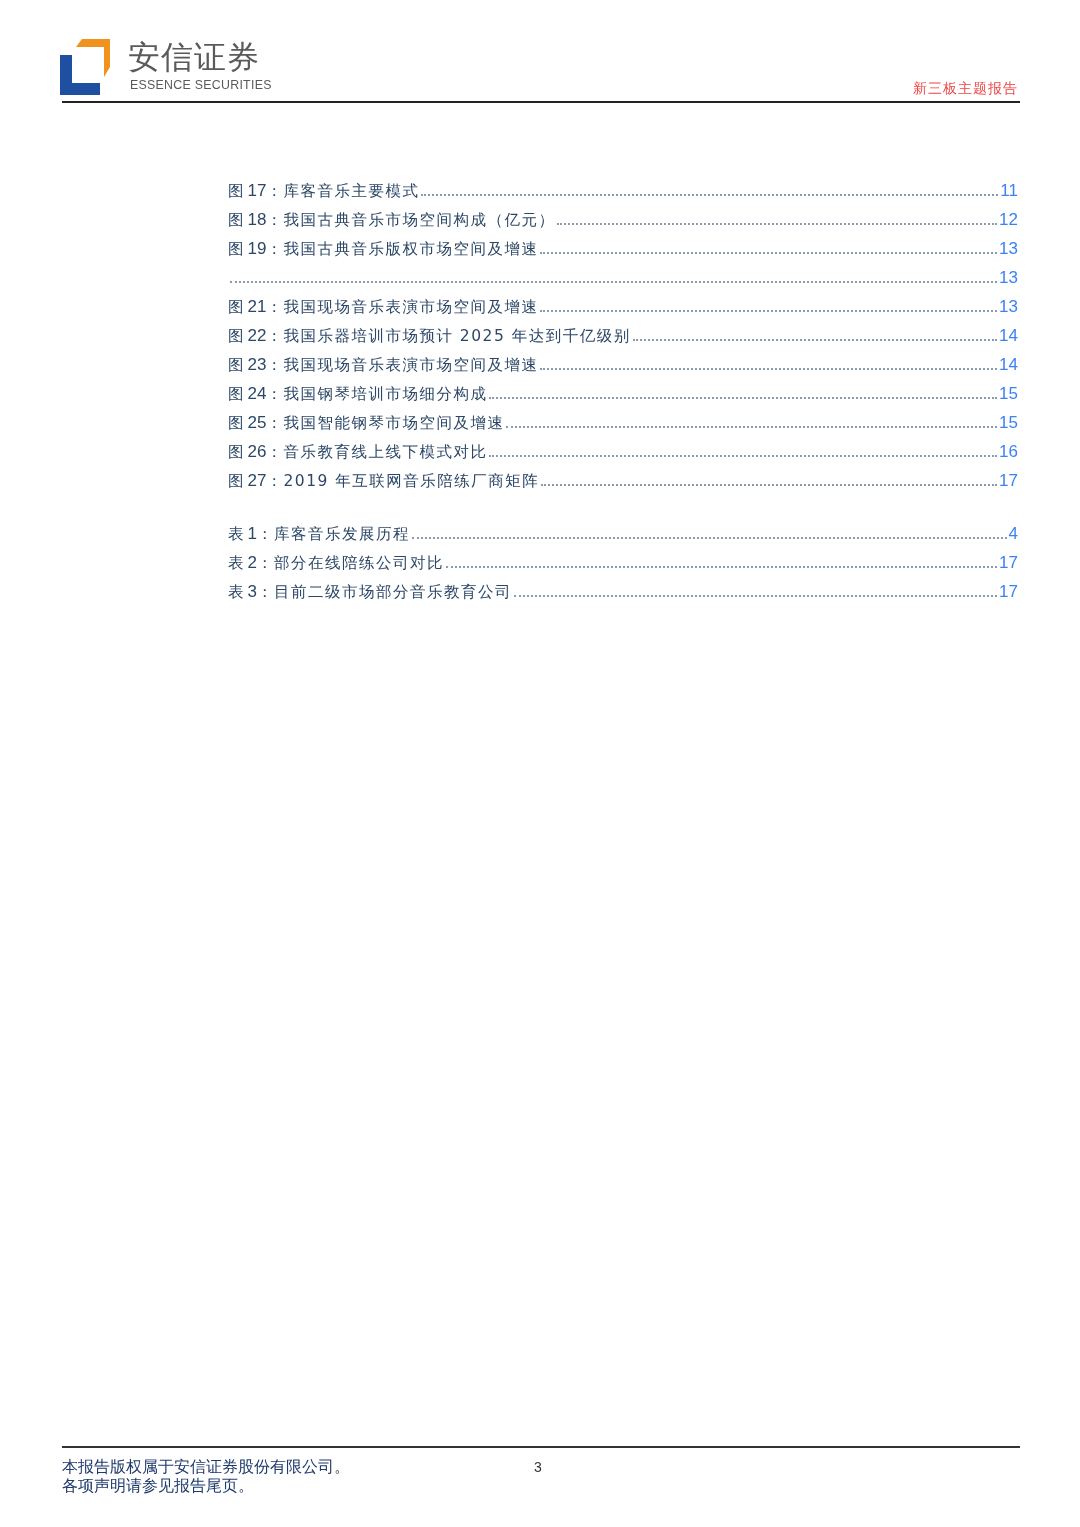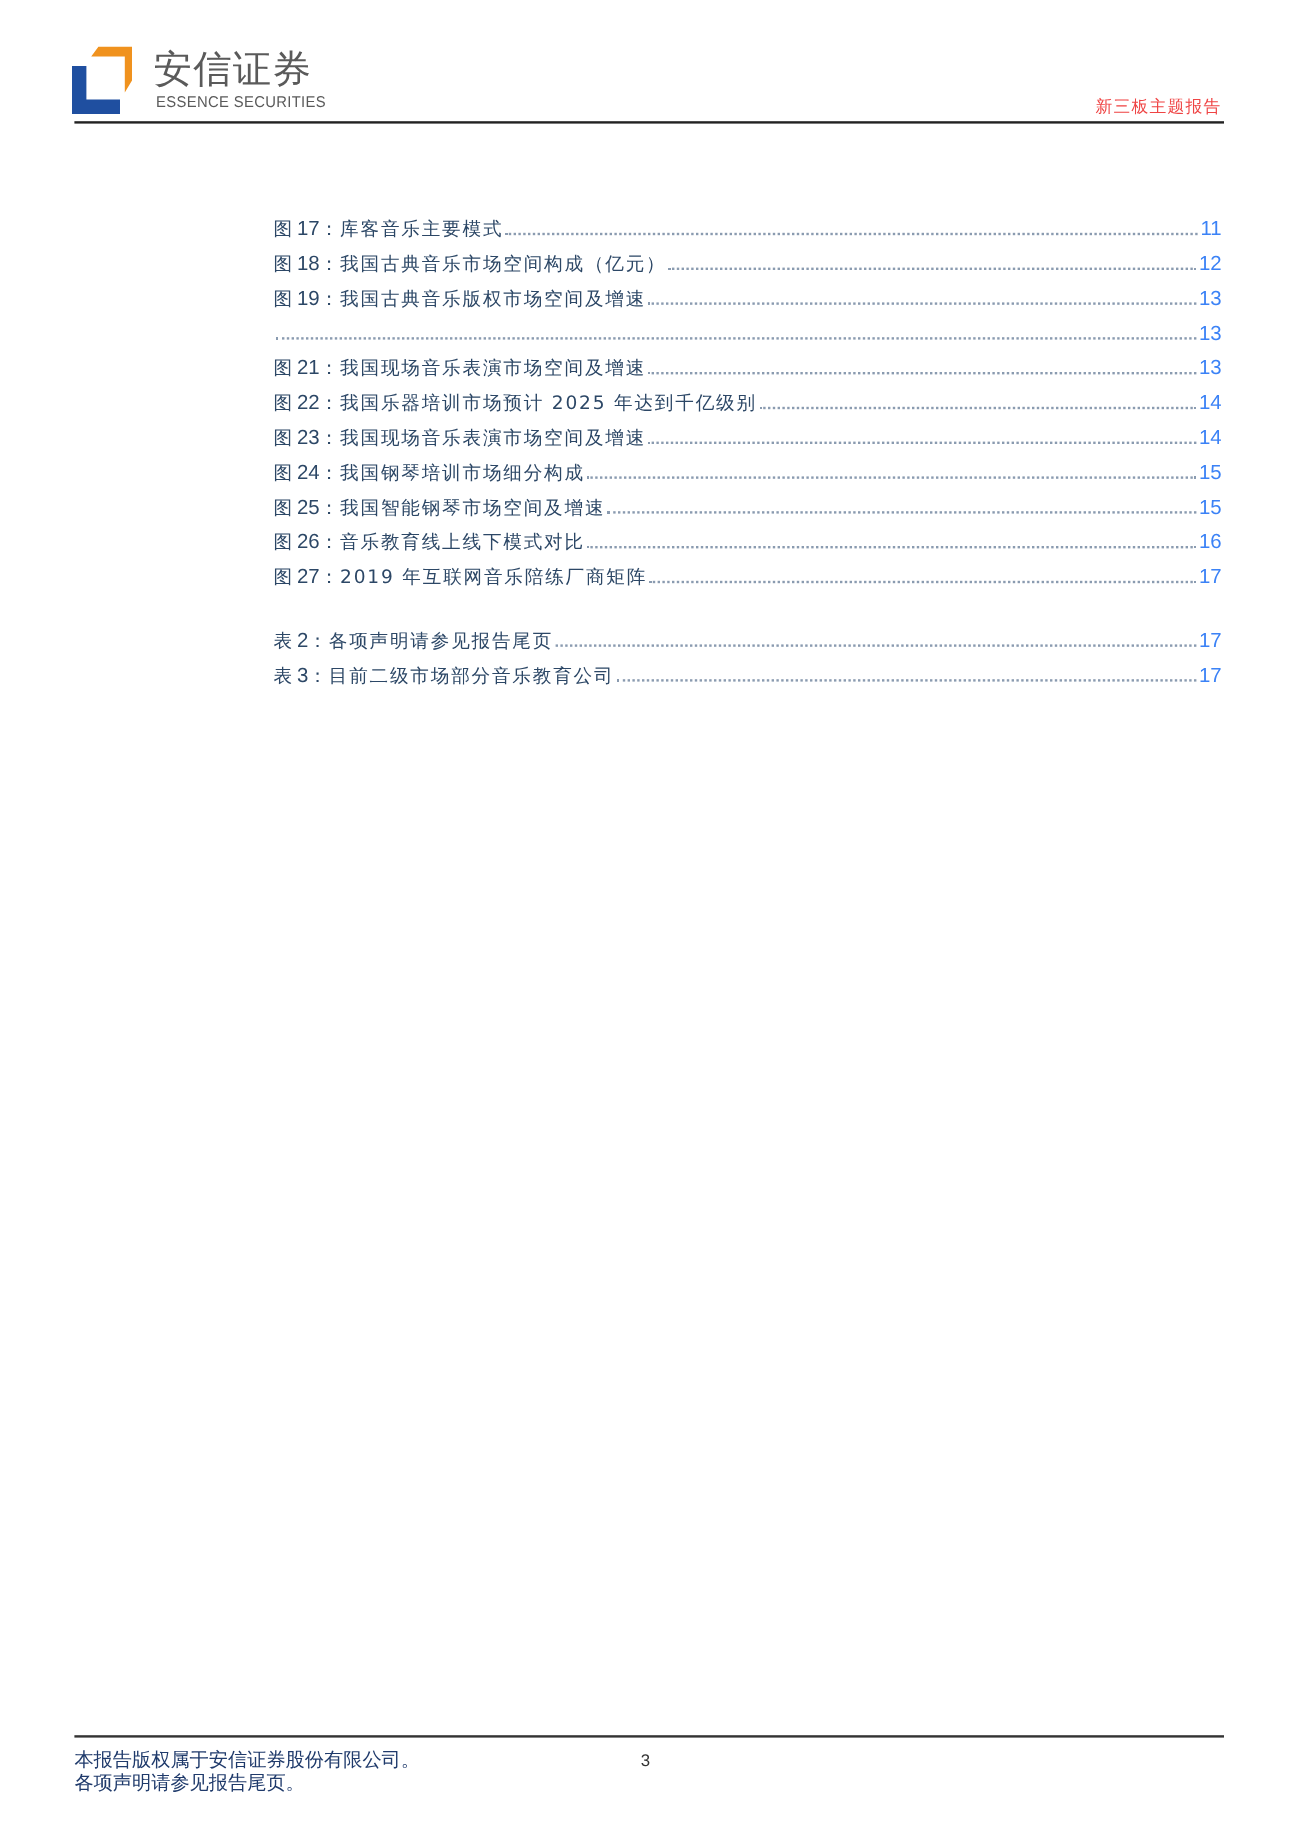--- a/index.html
+++ b/index.html
@@ -91,21 +91,26 @@
       </div>
       <div class="toc-row">
         <span class="label"><span class="prefix">图</span><span class="num">27</span><span>：</span><span>2019 年互联网音乐陪练厂商矩阵</span></span>
         <span class="leader"></span>
         <span class="page">17</span>
       </div>
     </div>
   <div class="gap"></div>
   <div id="table-list">
       <div class="toc-row">
-        <span class="label"><span class="prefix">表</span><span class="num">2</span><span>：</span><span>各项声明请参见报告尾页</span></span>
+        <span class="label"><span class="prefix">表</span><span class="num">1</span><span>：</span><span>库客音乐发展历程</span></span>
+        <span class="leader"></span>
+        <span class="page">4</span>
+      </div>
+      <div class="toc-row">
+        <span class="label"><span class="prefix">表</span><span class="num">2</span><span>：</span><span>部分在线陪练公司对比</span></span>
         <span class="leader"></span>
         <span class="page">17</span>
       </div>
       <div class="toc-row">
         <span class="label"><span class="prefix">表</span><span class="num">3</span><span>：</span><span>目前二级市场部分音乐教育公司</span></span>
         <span class="leader"></span>
         <span class="page">17</span>
       </div>
     </div>
 </div>

